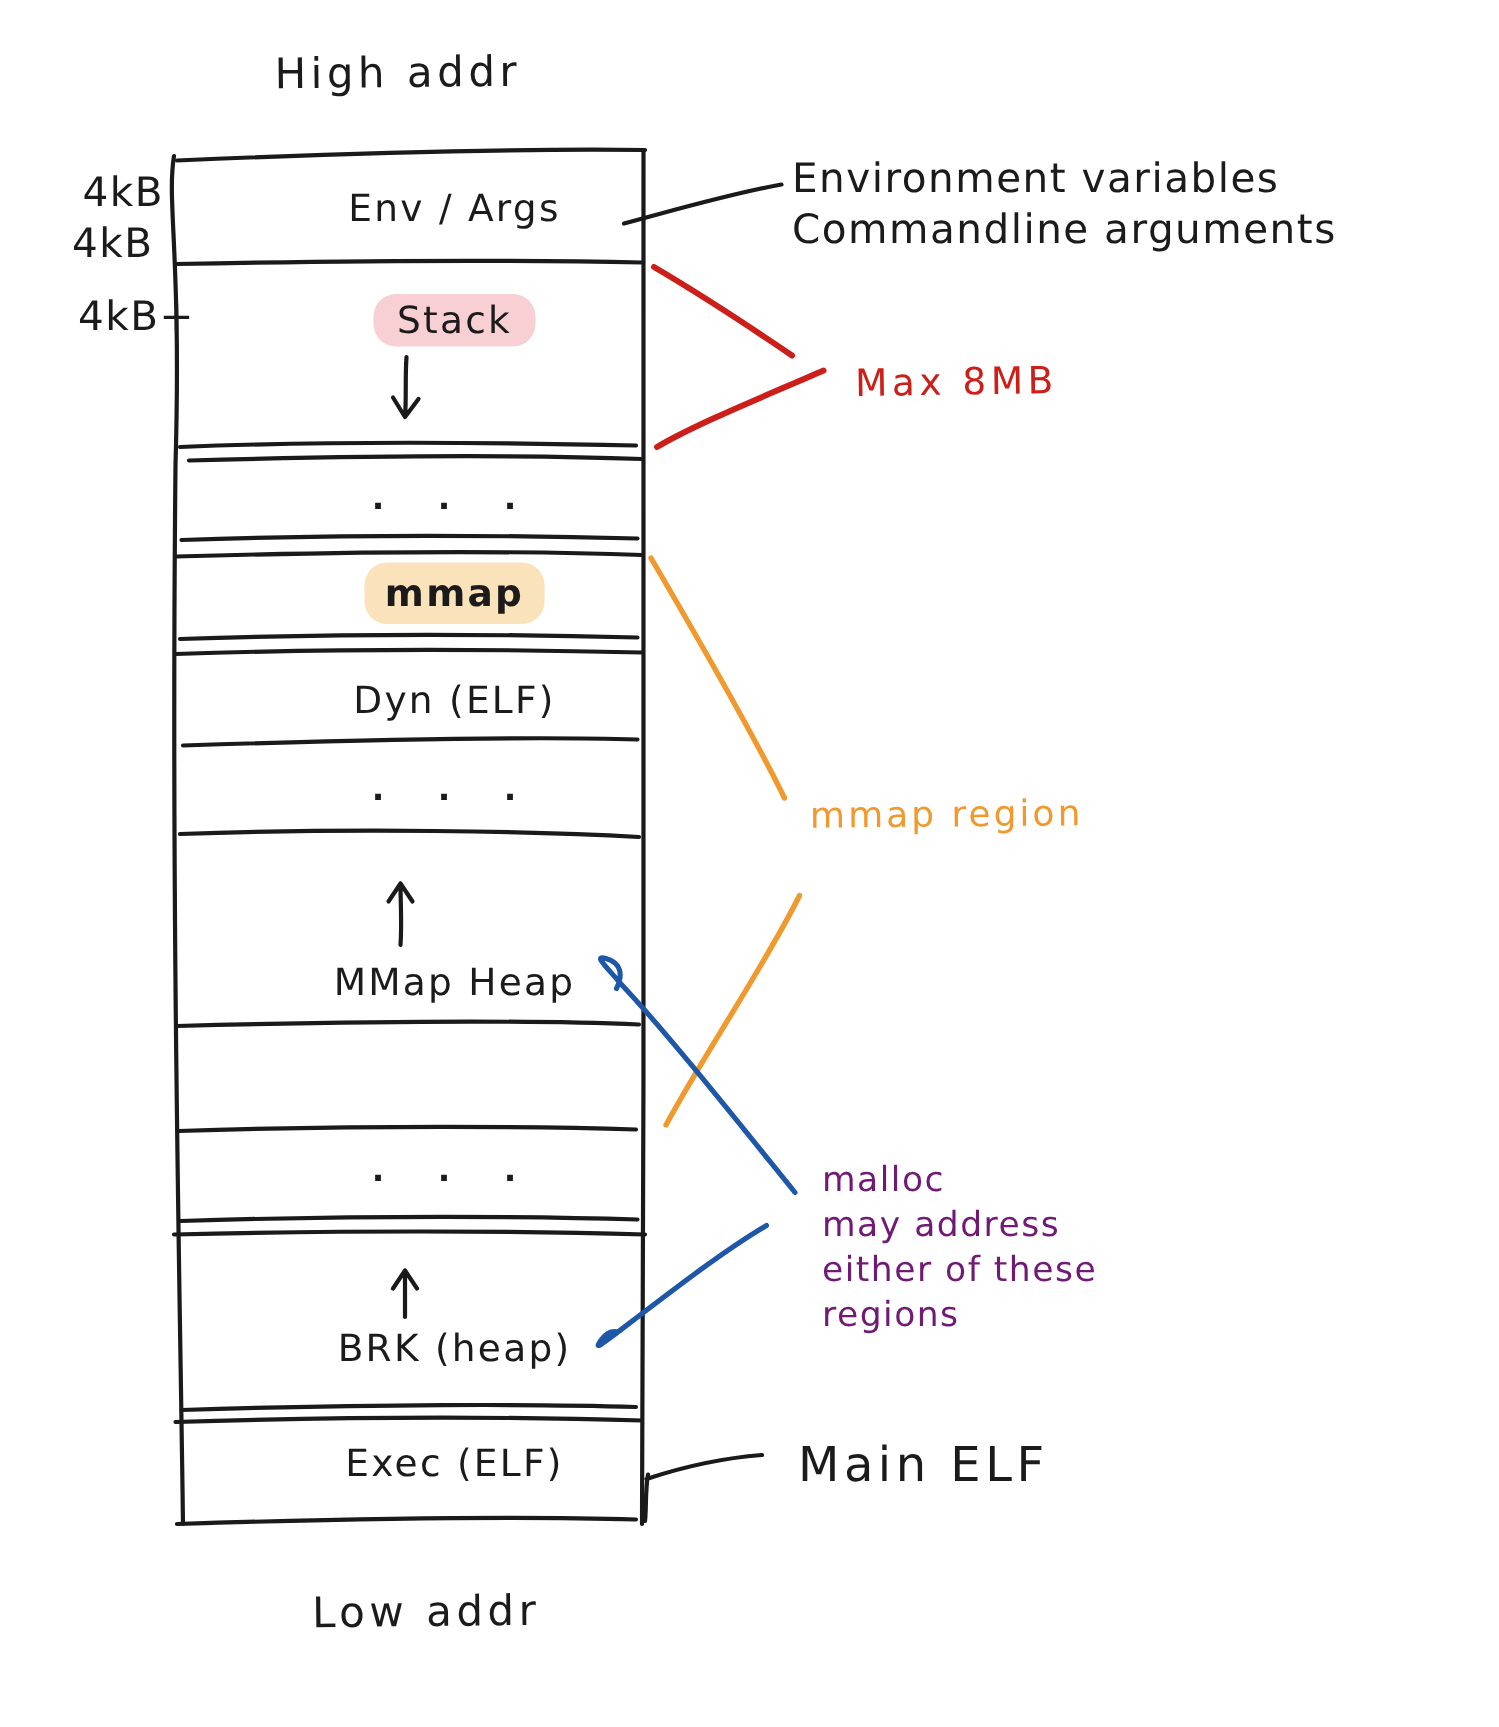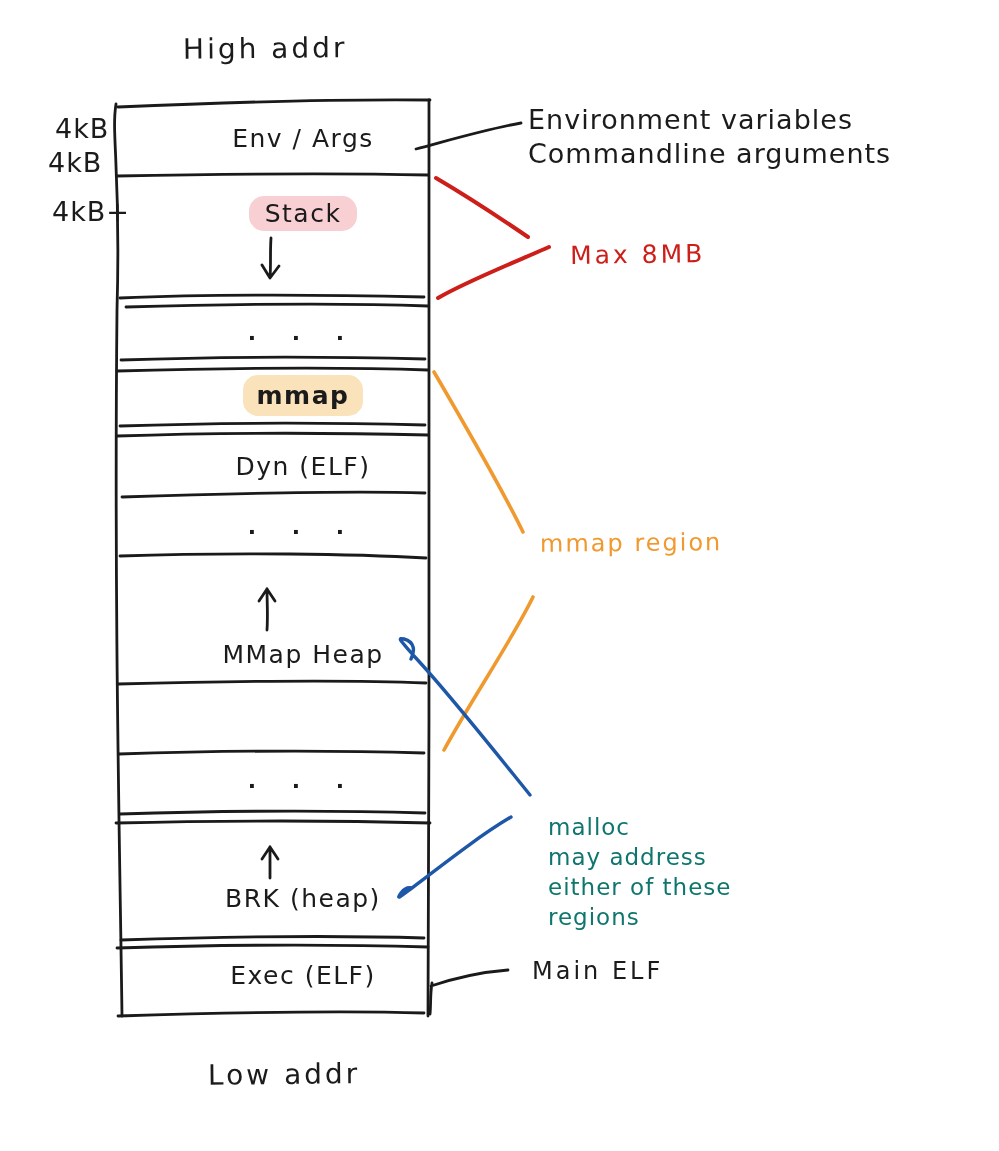--- a/index.html
+++ b/index.html
@@ -9,21 +9,21 @@
   }
   .abs{position:absolute;white-space:nowrap;}
   .hand{letter-spacing:1.5px;}
   .title{font-size:28px;letter-spacing:3px;transform:rotate(-0.6deg);}
   .leftlab{font-size:27px;letter-spacing:1px;}
   .seclab{left:117px;width:372px;text-align:center;font-size:25px;letter-spacing:1.5px;}
   .dots{font-size:22px;font-weight:bold;letter-spacing:14px;}
   .ann-black{font-size:27px;letter-spacing:1px;}
   .ann-red{font-size:25px;letter-spacing:3px;color:#cd1f1a;transform:rotate(-0.8deg);}
   .ann-orange{font-size:24px;letter-spacing:2px;color:#f0992e;transform:rotate(-0.5deg);}
-  .ann-blue{font-size:23px;letter-spacing:1px;color:#0f766e;margin-top:40px;}
+  .ann-blue{font-size:23px;letter-spacing:1px;color:#701a75;}
   .hl-pink{background:#f8d0d3;border-radius:15px;padding:3px 16px;}
   .hl-peach{background:#fae2ba;border-radius:15px;padding:6px 14px;font-weight:bold;}
   svg{position:absolute;top:0;left:0;}
   svg path{fill:none;stroke-linecap:round;stroke-linejoin:round;}
   .ink{stroke:#1a1a1a;stroke-width:2.8;}
   .red{stroke:#cd1f1a;stroke-width:4;}
   .orange{stroke:#f0992e;stroke-width:3.6;}
   .blue{stroke:#1f57a8;stroke-width:3.4;}
 </style>
 </head>
@@ -90,15 +90,15 @@
   <div class="abs seclab hand" style="top:961px;">Exec (ELF)</div>
 
   <div class="abs ann-black" style="left:528px;top:104px;">Environment variables</div>
   <div class="abs ann-black" style="left:528px;top:138px;">Commandline arguments</div>
   <div class="abs ann-red" style="left:570px;top:240px;">Max 8MB</div>
   <div class="abs ann-orange" style="left:540px;top:529px;">mmap region</div>
   <div class="abs ann-blue" style="left:548px;top:774px;">malloc</div>
   <div class="abs ann-blue" style="left:548px;top:804px;">may address</div>
   <div class="abs ann-blue" style="left:548px;top:834px;">either of these</div>
   <div class="abs ann-blue" style="left:548px;top:864px;">regions</div>
-  <div class="abs ann-black" style="left:532px;top:957px;letter-spacing:3px;font-size:24px;">Main ELF</div>
+  <div class="abs ann-black" style="left:532px;top:957px;letter-spacing:3px;font-size:32px;">Main ELF</div>
 
 </div>
 
 </body></html>

